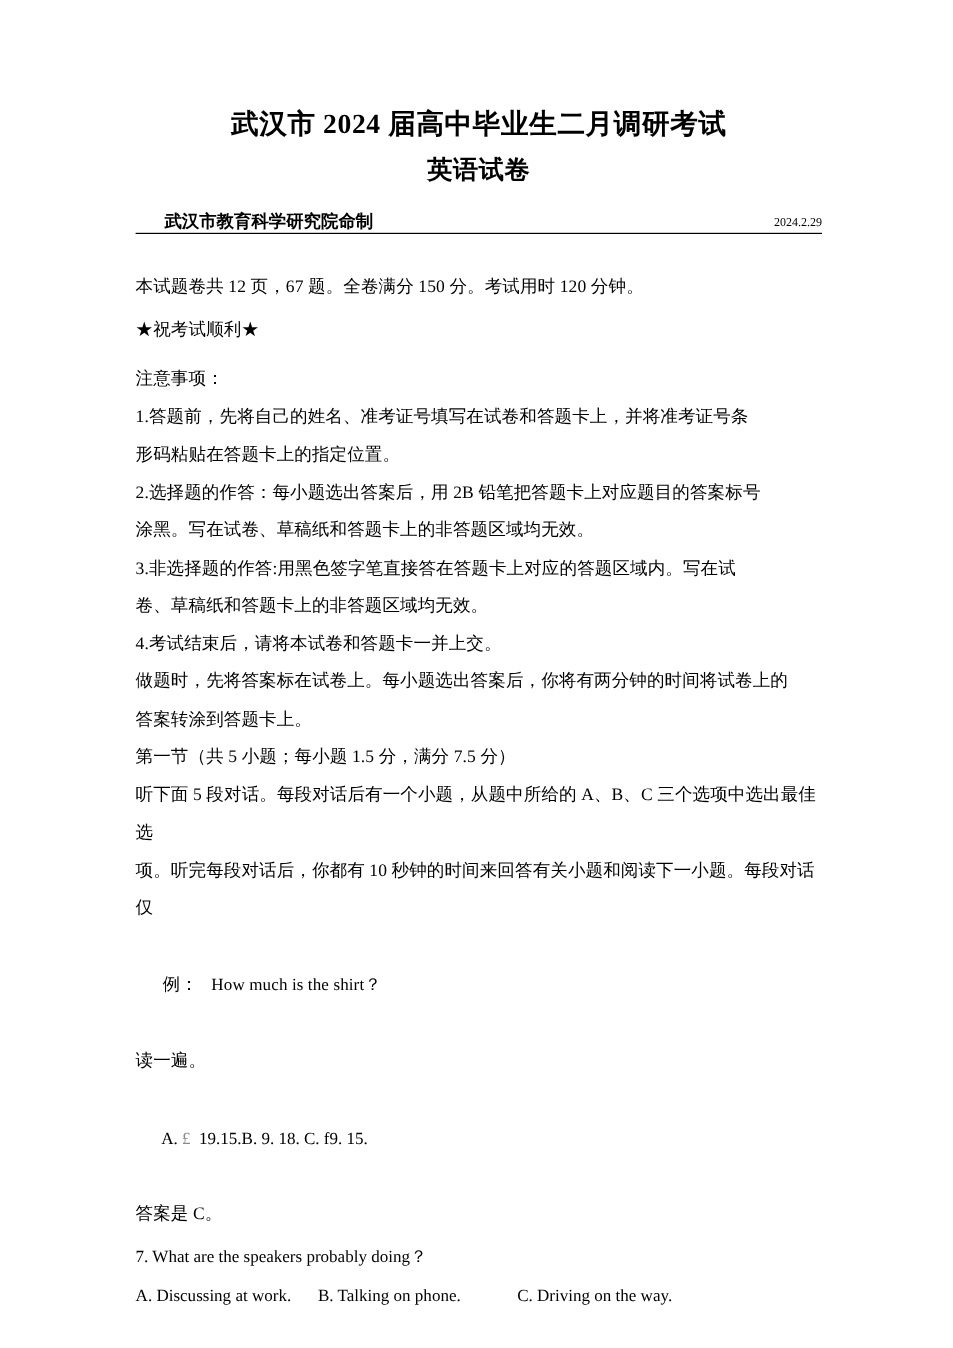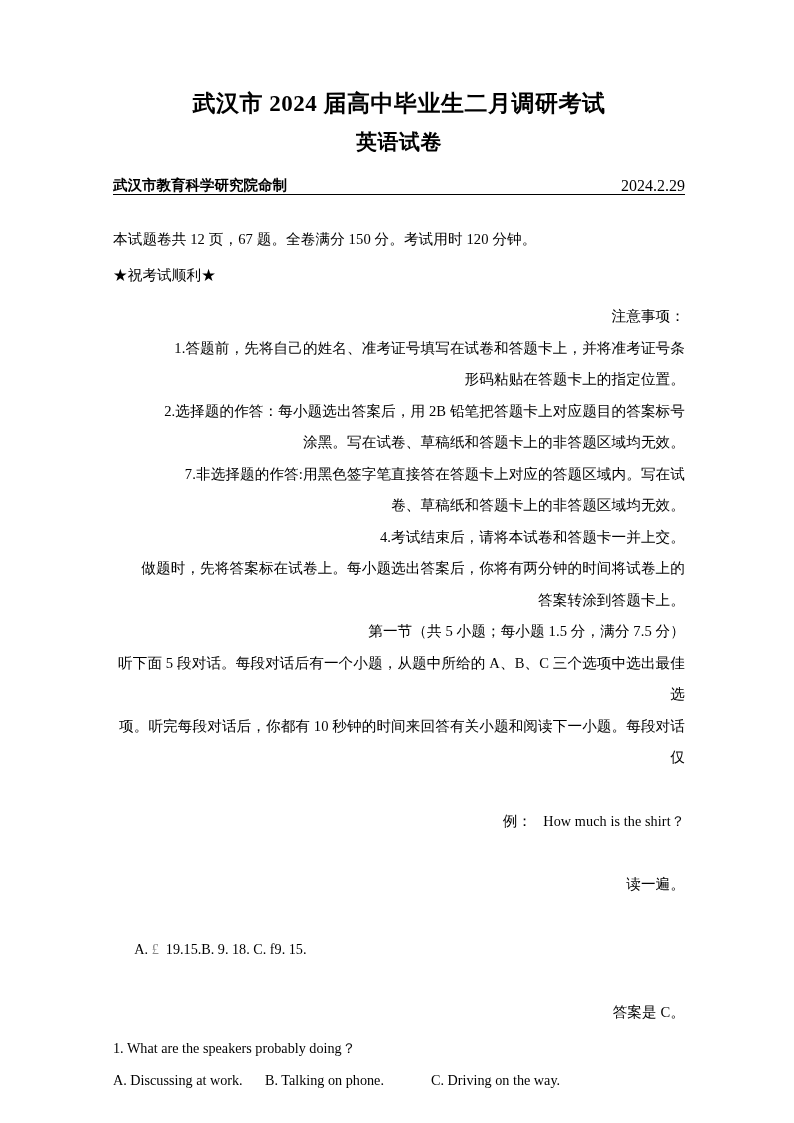--- a/index.html
+++ b/index.html
@@ -59,35 +59,35 @@
     border-bottom: 1.3px solid #000;
     display: flex;
     justify-content: space-between;
     align-items: flex-end;
   }
   .byline-left {
     font-family: "Liberation Serif", "DejaVu Serif", serif;
     font-weight: bold;
     font-size: 14.5px;
     line-height: 17px;
+    margin-left: 24px;
   }
   .byline-right {
     font-family: "Liberation Serif", "DejaVu Serif", serif;
-    font-size: 16px;
+    font-size: 10px;
     line-height: 17px;
     font-weight: normal;
   }
 
   
   .line {
     font-size: 14.6px;
     line-height: 31.5px;
     white-space: pre-wrap;
     letter-spacing: 0.1px;
-    text-align: right;
   }
   .line-en {
     font-size: 14.2px;
     line-height: 32px;
     white-space: pre-wrap;
   }
 
   .centered {
     text-align: left;
   }
@@ -138,21 +138,21 @@
     <div class="line centered">★祝考试顺利★</div>
 
     <div class="spacer-md"></div>
 
     <div class="line">注意事项：</div>
 
     <div class="line">1.答题前，先将自己的姓名、准考证号填写在试卷和答题卡上，并将准考证号条</div>
     <div class="line">形码粘贴在答题卡上的指定位置。</div>
     <div class="line">2.选择题的作答：每小题选出答案后，用 2B 铅笔把答题卡上对应题目的答案标号</div>
     <div class="line">涂黑。写在试卷、草稿纸和答题卡上的非答题区域均无效。</div>
-    <div class="line">7.非选择题的作答:用黑色签字笔直接答在答题卡上对应的答题区域内。写在试</div>
+    <div class="line">3.非选择题的作答:用黑色签字笔直接答在答题卡上对应的答题区域内。写在试</div>
     <div class="line">卷、草稿纸和答题卡上的非答题区域均无效。</div>
     <div class="line">4.考试结束后，请将本试卷和答题卡一并上交。</div>
 
 
     <div class="line">做题时，先将答案标在试卷上。每小题选出答案后，你将有两分钟的时间将试卷上的</div>
     <div class="line">答案转涂到答题卡上。</div>
 
     <div class="line">第一节（共 5 小题；每小题 1.5 分，满分 7.5 分）</div>
 
     <div class="line">听下面 5 段对话。每段对话后有一个小题，从题中所给的 A、B、C 三个选项中选出最佳选</div>
@@ -164,21 +164,21 @@
     <div class="line">读一遍。</div>
 
     <div class="line-en">
       <span>A.</span><span>&nbsp;</span><span class="grey-sym">£</span><span>&nbsp;&nbsp;</span><span>19.15.B. 9. 18. C. f9. 15.</span>
     </div>
 
     <div class="line">答案是 C。</div>
 
     <div class="spacer-sm"></div>
 
-    <div class="line-en">1. What are the speakers probably doing？</div>
+    <div class="line-en">7. What are the speakers probably doing？</div>
 
     <div class="opt-row">
       <span class="opt opt-a">A. Discussing at work.</span>
       <span class="opt opt-b">B. Talking on phone.</span>
       <span class="opt opt-c">C. Driving on the way.</span>
     </div>
 
   </div>
 </div>
 

